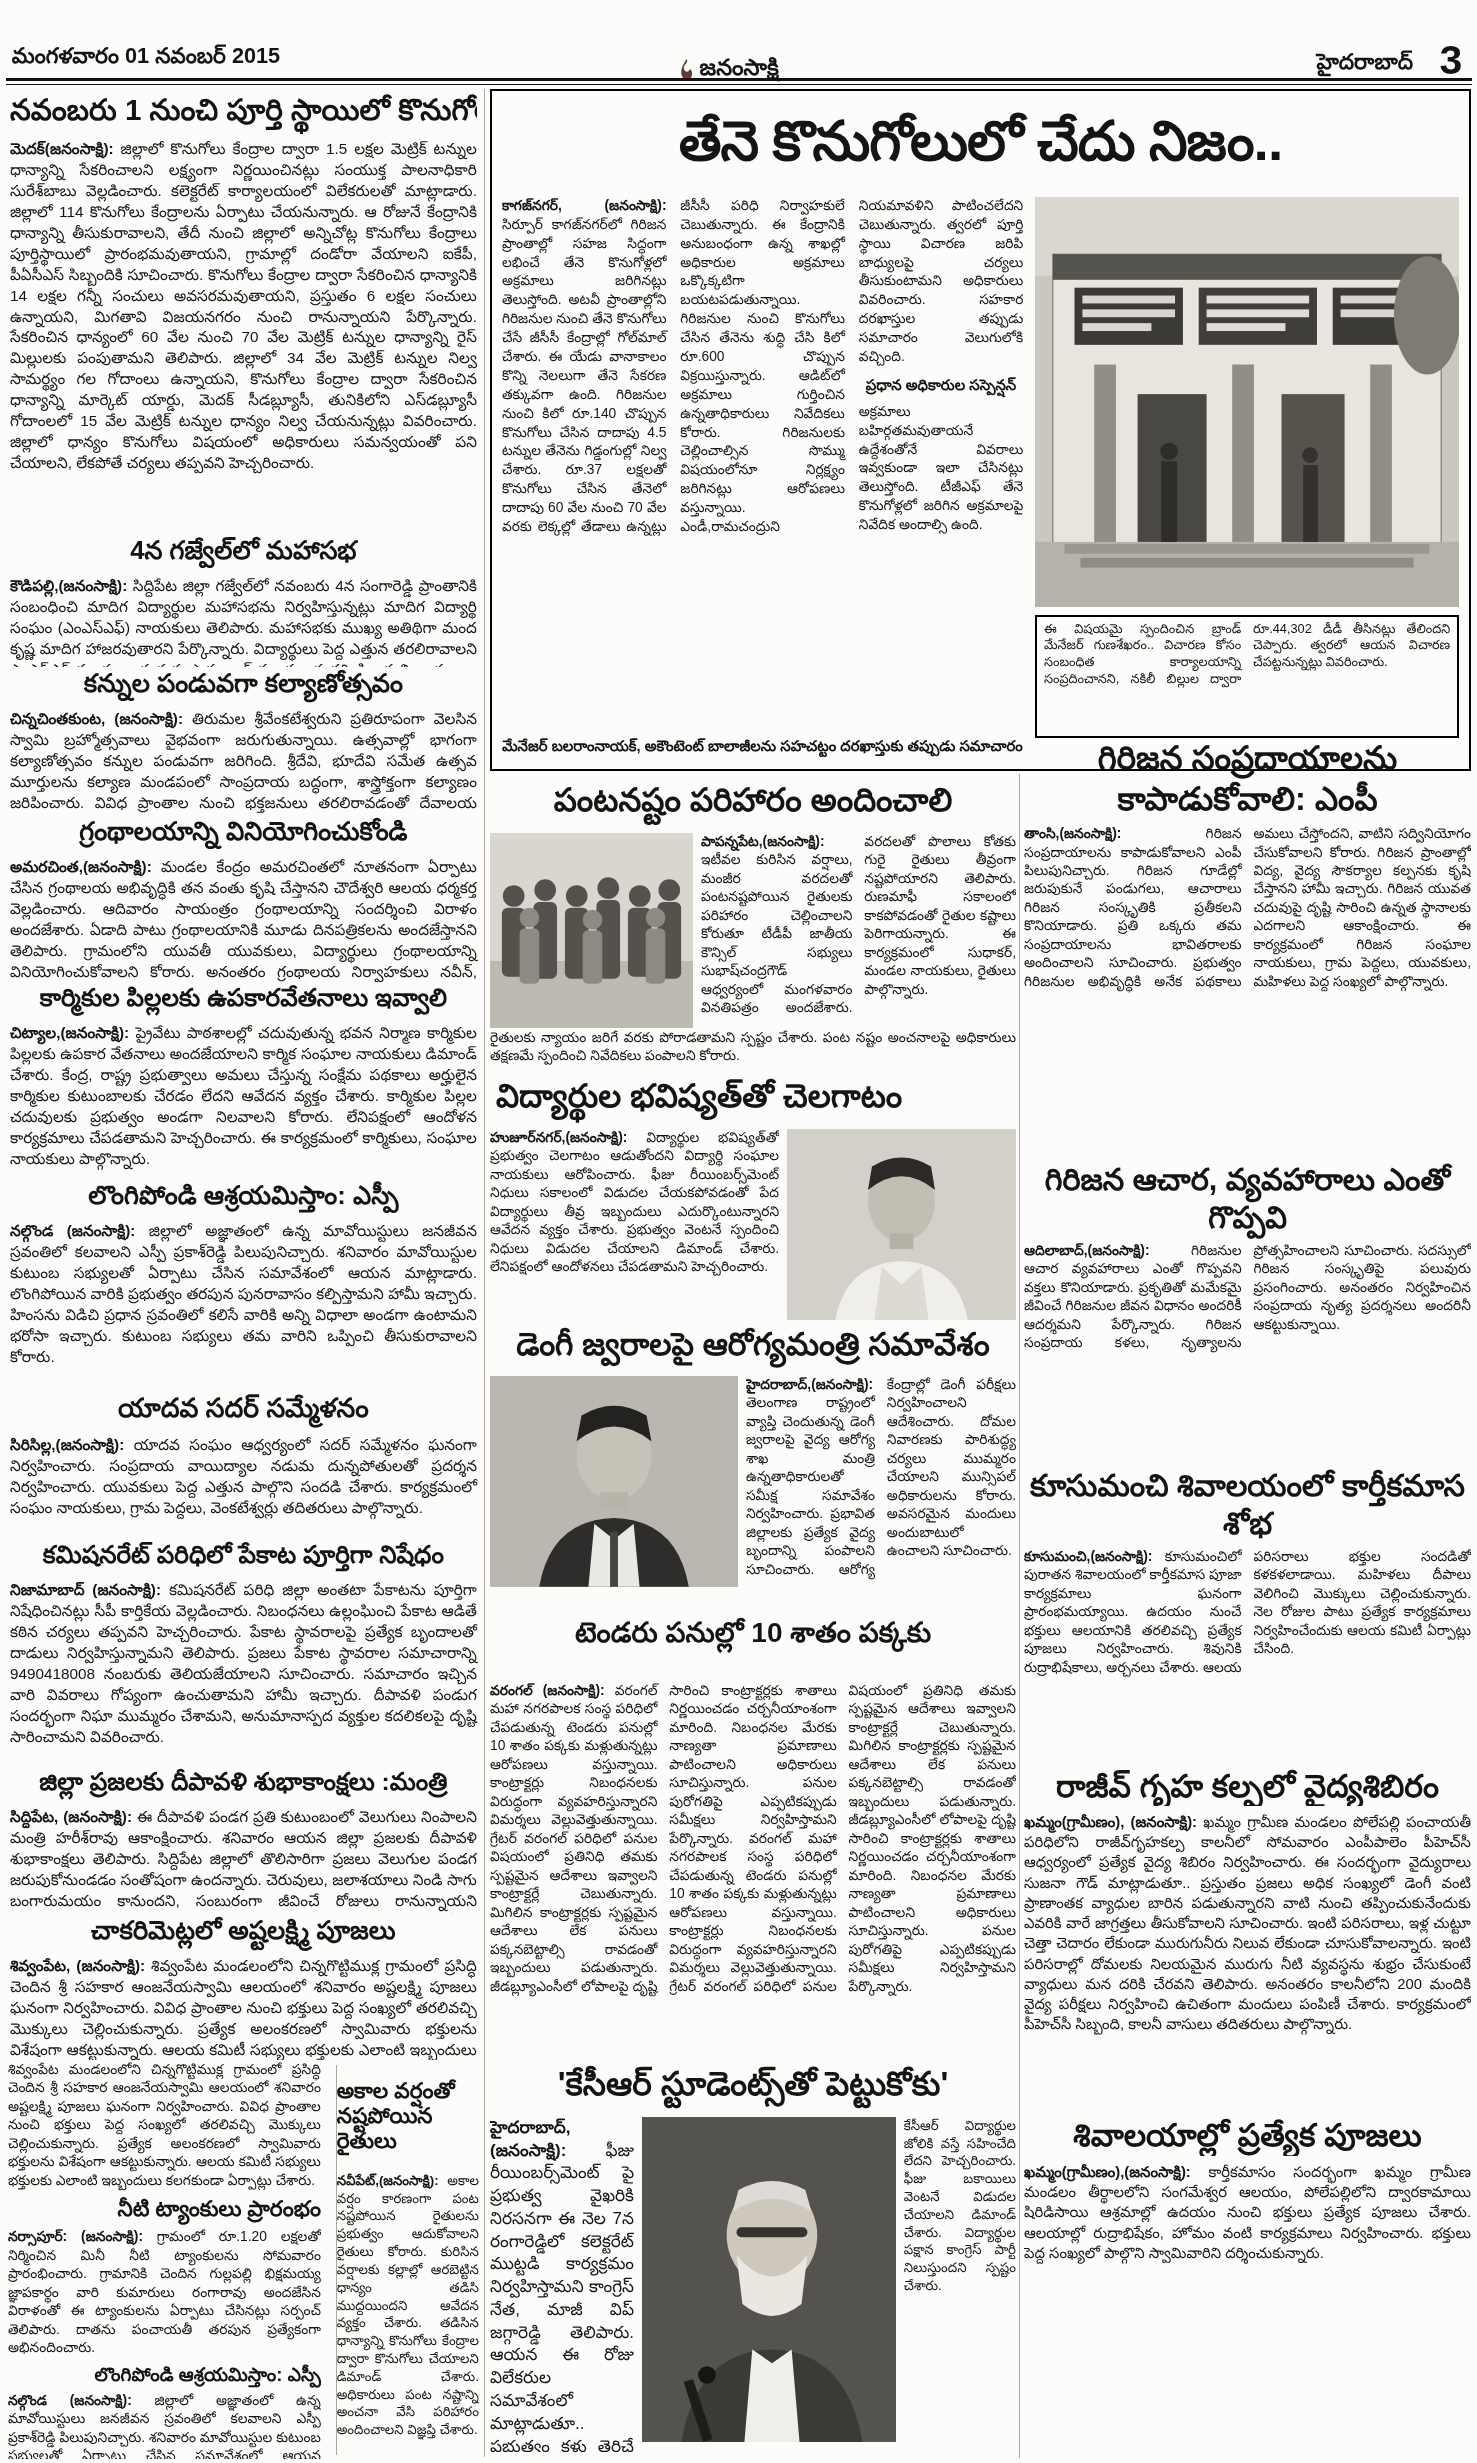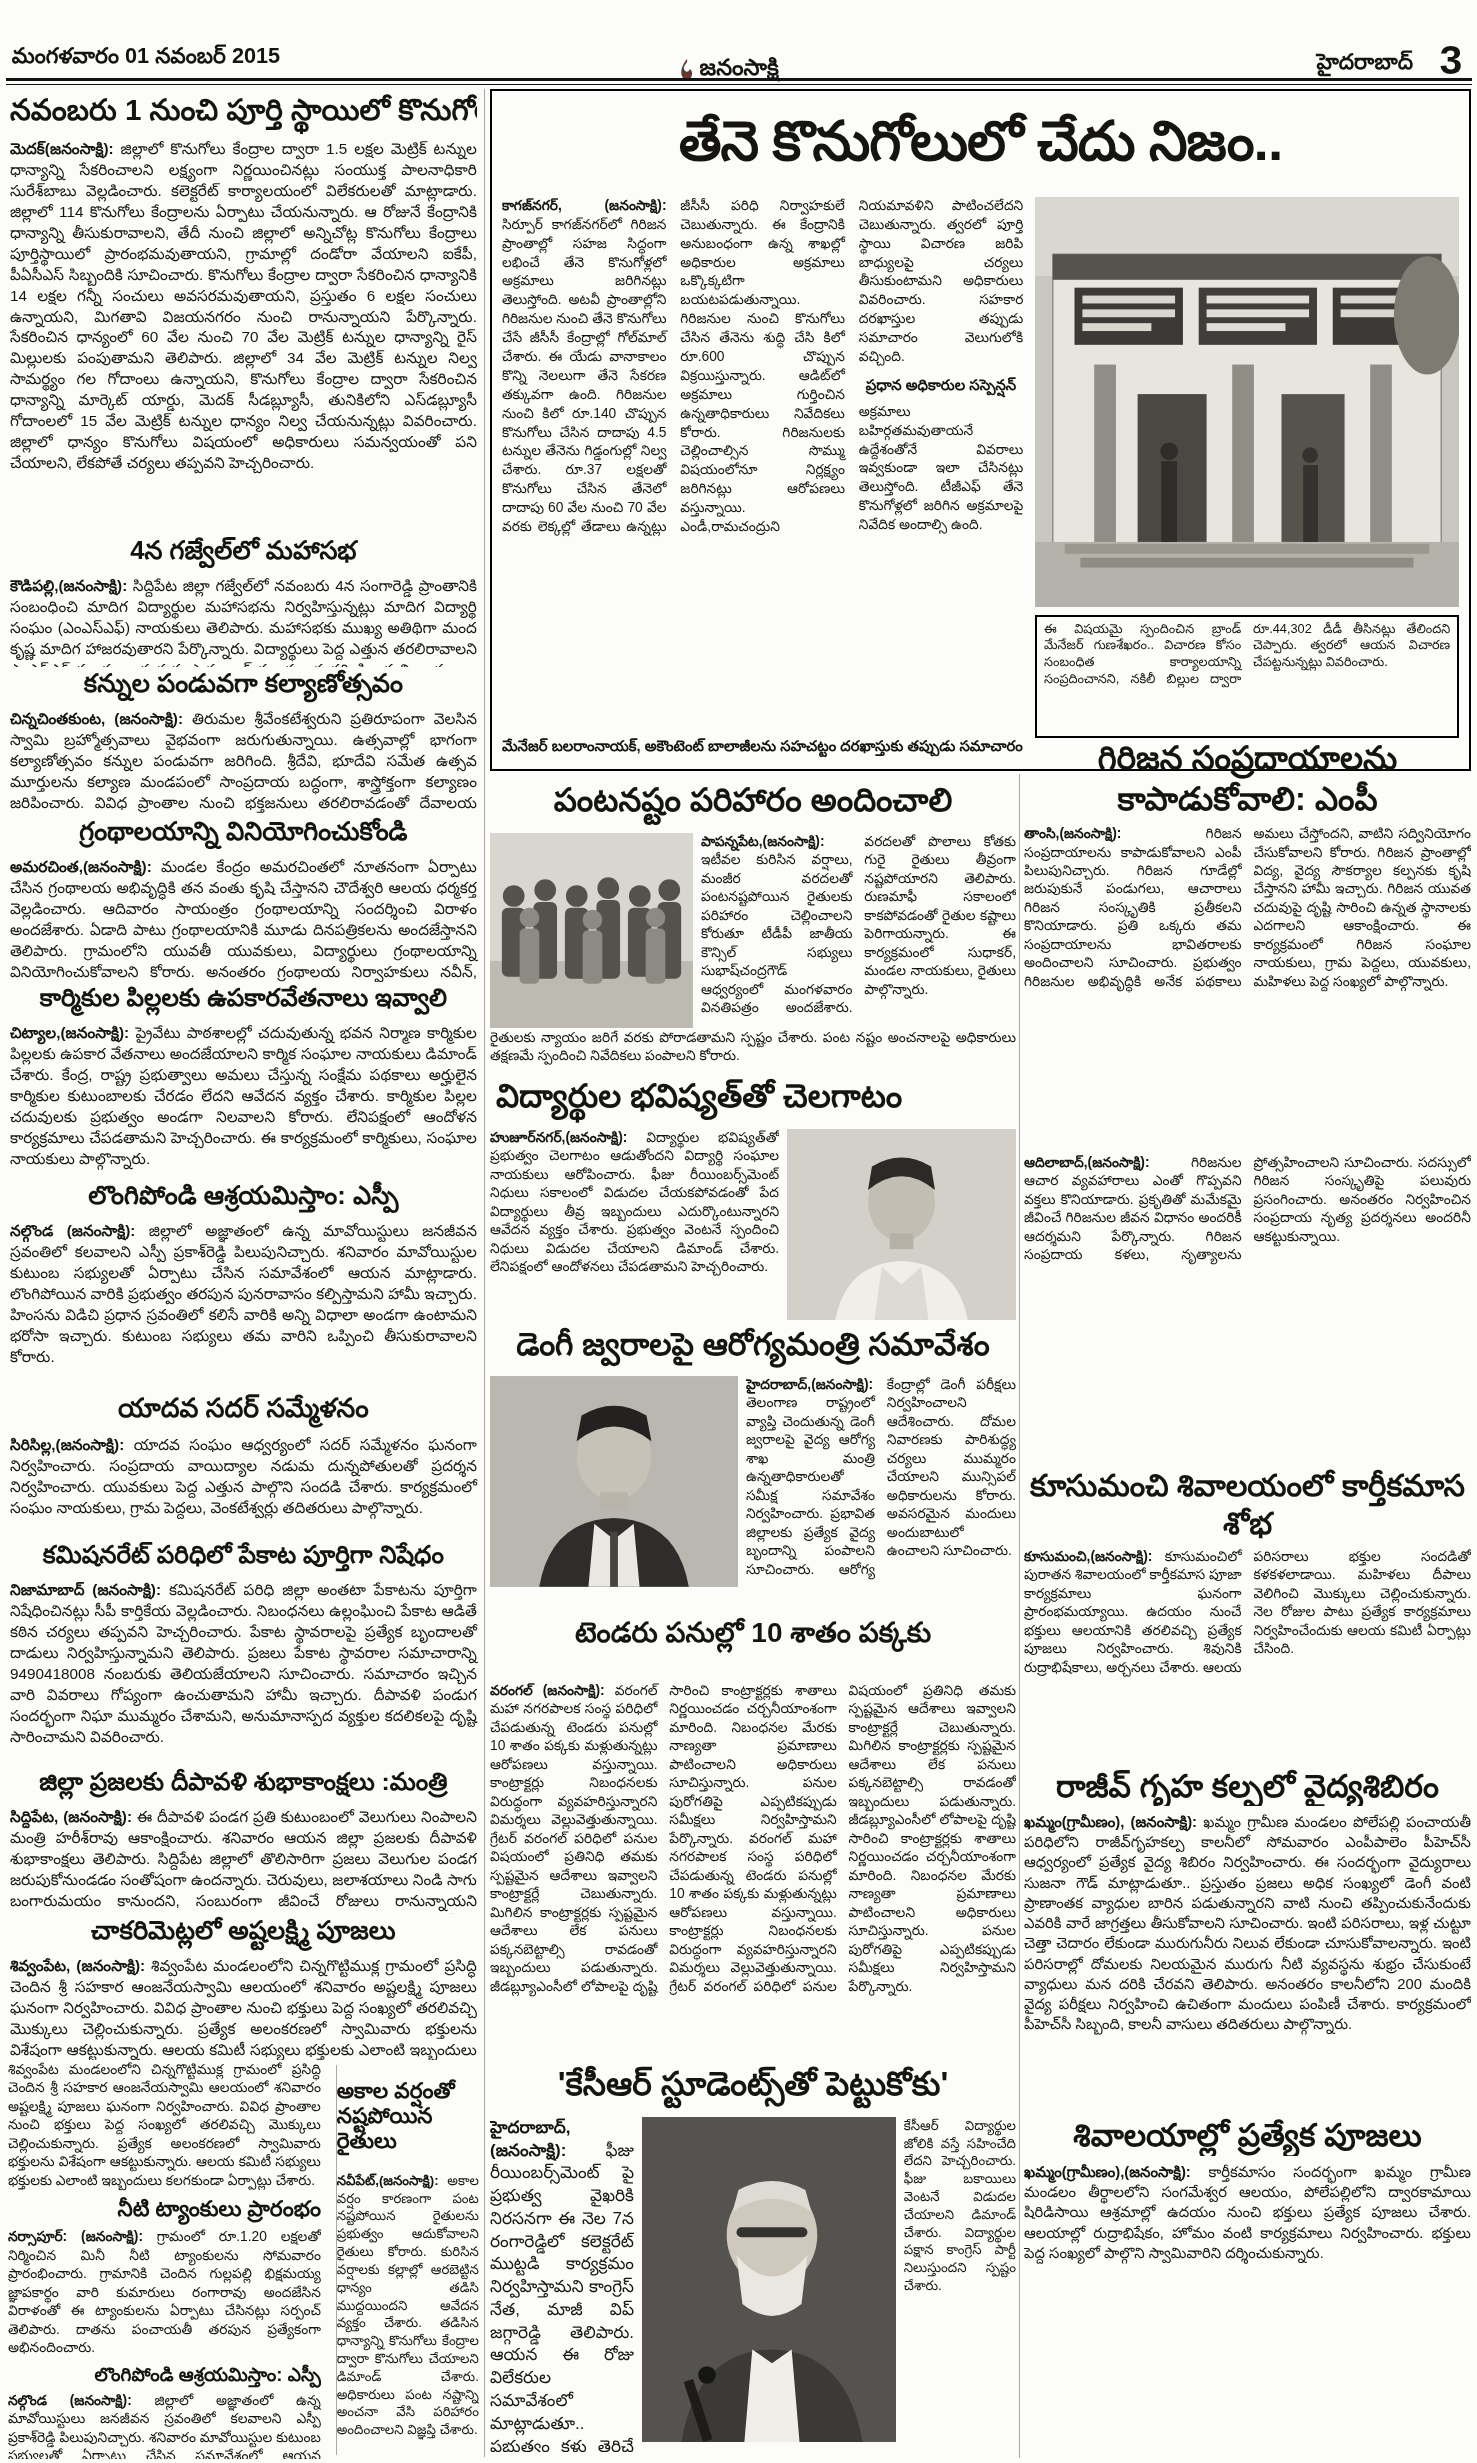--- a/index.html
+++ b/index.html
@@ -301,20 +301,21 @@
   <div class="rt">
 
     <div class="rsec" style="height:412px">
       <h2 style="font-size:32.5px">గిరిజన సంప్రదాయాలను కాపాడుకోవాలి: ఎంపీ</h2>
       <div class="cols2 body sm" style="height:313px;overflow:hidden">
         <b>తాంసి,(జనంసాక్షి):</b> <span>గిరిజన సంప్రదాయాలను కాపాడుకోవాలని ఎంపీ పిలుపునిచ్చారు. గిరిజన గూడేల్లో జరుపుకునే పండుగలు, ఆచారాలు గిరిజన సంస్కృతికి ప్రతీకలని కొనియాడారు. ప్రతి ఒక్కరు తమ సంప్రదాయాలను భావితరాలకు అందించాలని సూచించారు. ప్రభుత్వం గిరిజనుల అభివృద్ధికి అనేక పథకాలు అమలు చేస్తోందని, వాటిని సద్వినియోగం చేసుకోవాలని కోరారు. గిరిజన ప్రాంతాల్లో విద్య, వైద్య సౌకర్యాల కల్పనకు కృషి చేస్తానని హామీ ఇచ్చారు. గిరిజన యువత చదువుపై దృష్టి సారించి ఉన్నత స్థానాలకు ఎదగాలని ఆకాంక్షించారు. ఈ కార్యక్రమంలో గిరిజన సంఘాల నాయకులు, గ్రామ పెద్దలు, యువకులు, మహిళలు పెద్ద సంఖ్యలో పాల్గొన్నారు.</span>
       </div>
     </div>
 
     <div class="rsec" style="height:296px">
+      <h2 style="font-size:30.5px">గిరిజన ఆచార, వ్యవహారాలు ఎంతో గొప్పవి</h2>
       <div class="cols2 body sm" style="height:202px;overflow:hidden">
         <b>ఆదిలాబాద్,(జనంసాక్షి):</b> <span>గిరిజనుల ఆచార వ్యవహారాలు ఎంతో గొప్పవని వక్తలు కొనియాడారు. ప్రకృతితో మమేకమై జీవించే గిరిజనుల జీవన విధానం అందరికీ ఆదర్శమని పేర్కొన్నారు. గిరిజన సంప్రదాయ కళలు, నృత్యాలను ప్రోత్సహించాలని సూచించారు. సదస్సులో గిరిజన సంస్కృతిపై పలువురు ప్రసంగించారు. అనంతరం నిర్వహించిన సంప్రదాయ నృత్య ప్రదర్శనలు అందరినీ ఆకట్టుకున్నాయి.</span>
       </div>
     </div>
 
     <div class="rsec" style="height:291px">
       <h2 style="font-size:30.5px">కూసుమంచి శివాలయంలో కార్తీకమాస శోభ</h2>
       <div class="cols2 body sm" style="height:197px;overflow:hidden">
         <b>కూసుమంచి,(జనంసాక్షి):</b> <span>కూసుమంచిలో పురాతన శివాలయంలో కార్తీకమాస పూజా కార్యక్రమాలు ఘనంగా ప్రారంభమయ్యాయి. ఉదయం నుంచే భక్తులు ఆలయానికి తరలివచ్చి ప్రత్యేక పూజలు నిర్వహించారు. శివునికి రుద్రాభిషేకాలు, అర్చనలు చేశారు. ఆలయ పరిసరాలు భక్తుల సందడితో కళకళలాడాయి. మహిళలు దీపాలు వెలిగించి మొక్కులు చెల్లించుకున్నారు. నెల రోజుల పాటు ప్రత్యేక కార్యక్రమాలు నిర్వహించేందుకు ఆలయ కమిటీ ఏర్పాట్లు చేసింది.</span>
       </div>

